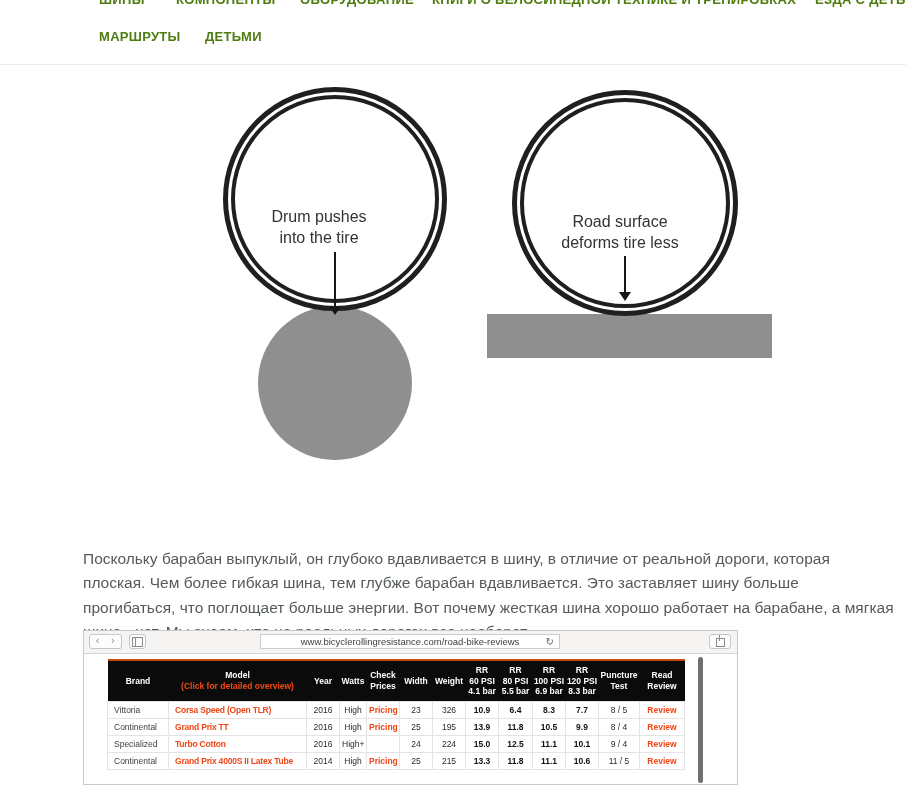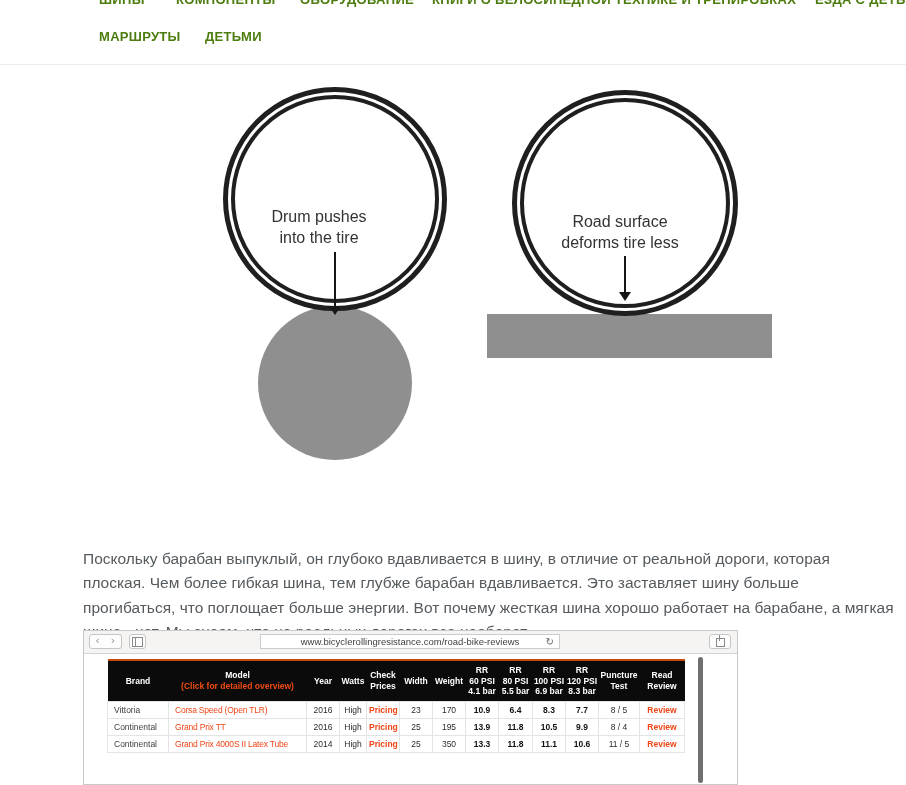--- a/index.html
+++ b/index.html
@@ -75,21 +75,21 @@
   
   .table-wrap{position:absolute;left:23px;top:28px;width:577px}
   table{width:577px;border-collapse:collapse;table-layout:fixed}
   thead th{background:#0b0b0b;color:#fff;font-size:8.5px;line-height:10.5px;font-weight:bold;
            white-space:pre-line;padding:4px 0;border-top:2px solid #c74a11;vertical-align:middle}
   .th-sub{display:block;color:#f04b14}
   tbody td{height:17px;font-size:8.5px;border:1px solid #e4e4e4;text-align:center;color:#2b2b2b;
            white-space:nowrap;overflow:hidden;padding:0 2px;box-sizing:border-box;background:#fff}
   .units-row td{height:16px;color:#1c1c1c}
   .c-brand{text-align:left;padding-left:6px;color:#3d3d3d}
-  .c-model{text-align:left;padding-left:6px;font-weight:normal;color:#ee4617;letter-spacing:-.2px}
+  .c-model{text-align:left;padding-left:6px;font-weight:bold;color:#ee4617;letter-spacing:-.2px}
   .c-check,.c-review{font-weight:bold;color:#ee4617}
   .c-rr{font-weight:bold;color:#111}
 </style>
 </head>
 <body>
 
 <nav class="main-nav">
   <div class="nav-row nav-row-1" id="nav-row-1">
       <a class="nav-link" href="#">ШИНЫ</a>
       <a class="nav-link" href="#">КОМПОНЕНТЫ</a>
@@ -184,21 +184,21 @@
           </tr>
         </thead>
       <tbody id="table-body">
           <tr>
             <td class="c-brand">Vittoria</td>
             <td class="c-model">Corsa Speed (Open TLR)</td>
             <td class="c-year">2016</td>
             <td class="c-price">High</td>
             <td class="c-check">Pricing</td>
             <td class="c-width">23</td>
-            <td class="c-weight">170</td>
+            <td class="c-weight">326</td>
             <td class="c-rr">10.9</td>
             <td class="c-rr">6.4</td>
             <td class="c-rr">8.3</td>
             <td class="c-rr">7.7</td>
             <td class="c-punc">8 / 5</td>
             <td class="c-review">Review</td>
           </tr>
           <tr>
             <td class="c-brand">Continental</td>
             <td class="c-model">Grand Prix TT</td>
@@ -208,27 +208,42 @@
             <td class="c-width">25</td>
             <td class="c-weight">195</td>
             <td class="c-rr">13.9</td>
             <td class="c-rr">11.8</td>
             <td class="c-rr">10.5</td>
             <td class="c-rr">9.9</td>
             <td class="c-punc">8 / 4</td>
             <td class="c-review">Review</td>
           </tr>
           <tr>
+            <td class="c-brand">Specialized</td>
+            <td class="c-model">Turbo Cotton</td>
+            <td class="c-year">2016</td>
+            <td class="c-price">High+</td>
+            <td class="c-check"></td>
+            <td class="c-width">24</td>
+            <td class="c-weight">224</td>
+            <td class="c-rr">15.0</td>
+            <td class="c-rr">12.5</td>
+            <td class="c-rr">11.1</td>
+            <td class="c-rr">10.1</td>
+            <td class="c-punc">9 / 4</td>
+            <td class="c-review">Review</td>
+          </tr>
+          <tr>
             <td class="c-brand">Continental</td>
             <td class="c-model">Grand Prix 4000S II Latex Tube</td>
             <td class="c-year">2014</td>
             <td class="c-price">High</td>
             <td class="c-check">Pricing</td>
             <td class="c-width">25</td>
-            <td class="c-weight">350</td>
+            <td class="c-weight">215</td>
             <td class="c-rr">13.3</td>
             <td class="c-rr">11.8</td>
             <td class="c-rr">11.1</td>
             <td class="c-rr">10.6</td>
             <td class="c-punc">11 / 5</td>
             <td class="c-review">Review</td>
           </tr>
         </tbody>
     </table>
   </div>

